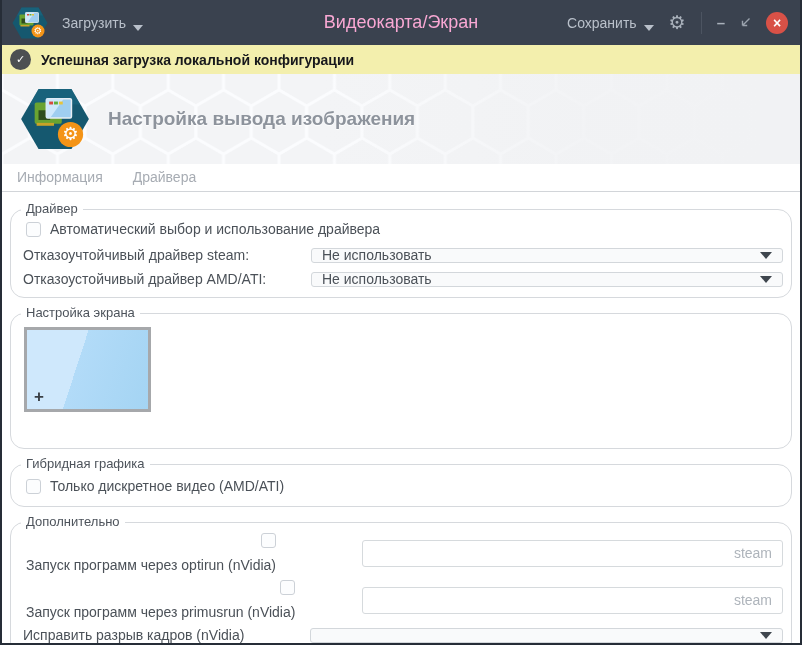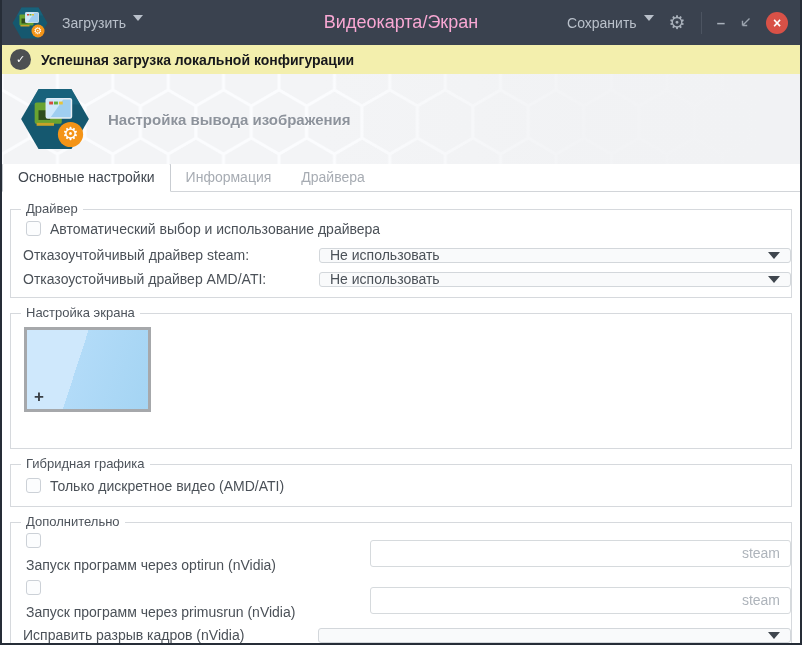--- a/index.html
+++ b/index.html
@@ -3,53 +3,53 @@
 <meta charset="utf-8">
 <style>
   * { box-sizing: border-box; margin: 0; padding: 0; }
   html,body { width:802px; height:645px; }
   body { font-family: "Liberation Sans", "DejaVu Sans", sans-serif; background:#262d37; }
   .window { width:802px; height:645px; background:#fff; border:2px solid #262d37; border-top:none; overflow:hidden; position:relative; }
 
   
   .titlebar { height:45px; background:#3a424f; display:flex; align-items:center; padding:0 12px 0 10px; position:relative; }
   .app-icon-small { width:36px; height:32px; flex:none; }
-  .tb-btn { display:flex; align-items:flex-start; gap:7px; color:#b9c0ca; font-size:14px; cursor:default; }
+  .tb-btn { display:flex; align-items:flex-end; gap:7px; color:#b9c0ca; font-size:14px; cursor:default; }
   .tb-load { margin-left:14px; }
   .caret { width:0; height:0; border-left:5px solid transparent; border-right:5px solid transparent; border-top:6px solid #b9c0ca; }
   .tb-title { position:absolute; left:50%; transform:translateX(-50%); color:#f9a8d4; font-weight:normal; font-size:18px; }
   .tb-right { margin-left:auto; display:flex; align-items:center; gap:15px; }
   .tb-gear { color:#a9b1bb; font-size:19px; line-height:1; }
   .tb-sep { width:1px; height:22px; background:#4c5461; }
   .tb-min { color:#a9b1bb; font-size:15px; font-weight:bold; }
   .tb-restore svg { display:block; }
   .tb-close { width:22px; height:22px; border-radius:50%; background:#d85147; color:#fff; font-size:14px; font-weight:bold; display:flex; align-items:center; justify-content:center; line-height:1; }
 
   
   .notify { height:29px; background:#f3efad; display:flex; align-items:center; gap:10px; padding-left:8px; }
   .notify-check { width:21px; height:21px; border-radius:50%; background:#4c4f52; color:#fff; font-size:11px; font-weight:bold; display:flex; align-items:center; justify-content:center; flex:none; }
   .notify-text { font-weight:bold; font-size:14px; color:#17181c; }
 
   
   .banner { height:90px; background:#f1f2f4; position:relative; overflow:hidden; display:flex; align-items:center; }
   .hexpattern { position:absolute; inset:0; }
   .hexfade { position:absolute; inset:0; background:linear-gradient(to right, rgba(241,242,244,0) 40%, rgba(241,242,244,0.85) 72%, #f1f2f4 96%); }
   .banner-icon { position:relative; margin-left:18px; flex:none; }
-  .banner-title { position:relative; margin-left:18px; font-size:15px; font-weight:bold; color:#8d939c; text-shadow:0 1px 1px rgba(255,255,255,0.9); }
+  .banner-title { position:relative; margin-left:18px; font-size:19px; font-weight:bold; color:#8d939c; text-shadow:0 1px 1px rgba(255,255,255,0.9); }
 
   
   .tabs { height:28px; background:#fff; border-bottom:1px solid #d2d5d9; display:flex; align-items:flex-end; }
   .tab { font-size:14px; padding:5px 15px 6px 15px; color:#a7acb3; }
   .tab.active { color:#41474f; background:#fff; border:1px solid #c9cdd2; border-bottom:1px solid #fff; margin-bottom:-1px; border-radius:2px 2px 0 0; }
 
   
   .content { background:#fff; padding-top:2px; }
-  .groupbox { position:relative; margin:15px 8px 0 8px; border:1px solid #d6d9dd; border-radius:0; padding:10px 0 10px 12px; }
+  .groupbox { position:relative; margin:15px 8px 0 8px; border:1px solid #d6d9dd; border-radius:14px; padding:10px 8px 10px 12px; }
   .legend { position:absolute; top:-9px; left:10px; background:#fff; padding:0 5px; font-size:13px; color:#4d535b; }
-  .checkrow { display:flex; align-items:flex-start; gap:9px; }
+  .checkrow { display:flex; align-items:flex-end; gap:9px; }
   .checkbox { width:15px; height:15px; border:1px solid #ccd1d7; border-radius:3px; background:#fcfdfe; flex:none; }
   .lbl { font-size:14px; color:#4b5158; }
   .formrow { display:flex; align-items:center; margin-top:8px; }
   .select { margin-left:auto; width:472px; height:15px; background:#f9fafb; border:1px solid #d3d7db; border-radius:3px; display:flex; align-items:center; padding:0 10px; }
   .select-value { font-size:14px; color:#4b5158; }
   .select-caret { margin-left:auto; width:0; height:0; border-left:6px solid transparent; border-right:6px solid transparent; border-top:7px solid #3f464e; }
   .driver-box .checkrow { margin:1px 0 10px 3px; }
 
   .screen-box { height:136px; }
   .screen-rect { width:127px; height:85px; margin:3px 0 0 1px; border:3px solid #a6a8ab; background:linear-gradient(108deg, #cfe8fc 0%, #cfe8fc 42%, #b2dbf8 42%, #a4d4f3 100%); position:relative; }
@@ -138,21 +138,20 @@
       <rect x="30" y="14" width="4" height="3" fill="#d84a3e"></rect>
       <rect x="35" y="14" width="4" height="3" fill="#5fae3c"></rect>
       <rect x="40" y="14" width="4" height="3" fill="#e7c43c"></rect>
       <circle cx="52" cy="48" r="13" fill="#f49417"></circle>
       <text x="52" y="54" font-size="19" text-anchor="middle" fill="#fff">⚙</text>
     </svg>
     <div class="banner-title">Настройка вывода изображения</div>
   </div>
 
   <div class="tabs">
-    <div class="tab active">Основные настройки</div>
     <div class="tab">Информация</div>
     <div class="tab">Драйвера</div>
   </div>
 
   <div class="content">
 
     <div class="groupbox driver-box">
       <span class="legend">Драйвер</span>
       <div class="checkrow">
         <span class="checkbox"></span>

